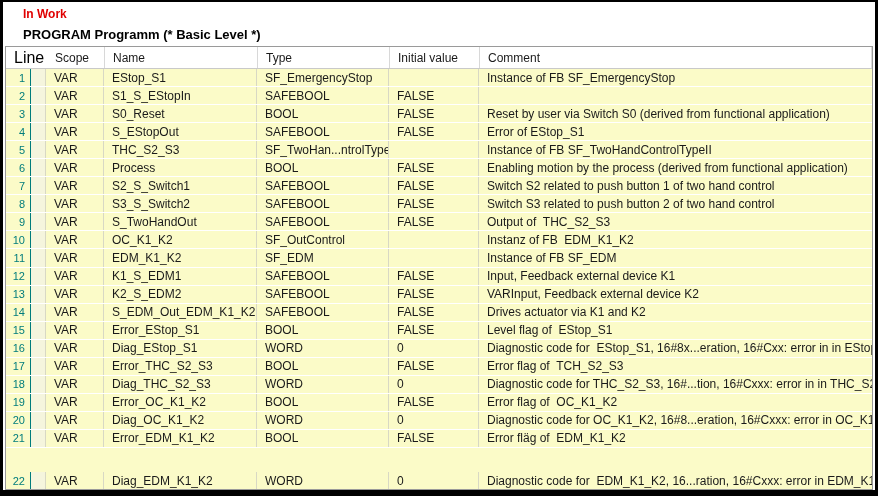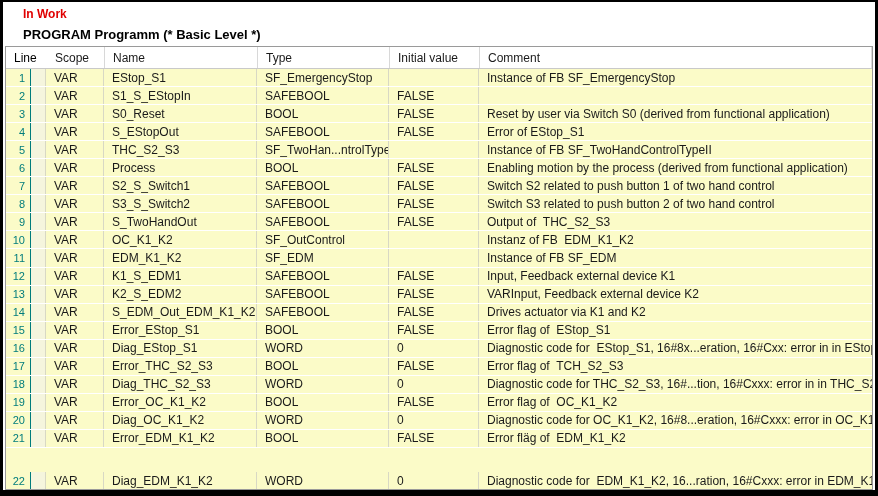--- a/index.html
+++ b/index.html
@@ -10,21 +10,21 @@
   .status{color:#e00000;font-weight:bold;font-size:12px;line-height:15px;}
   .ptitle{color:#000;font-weight:bold;font-size:13px;line-height:15px;margin-top:5px;}
   .grid{margin:0 2px;height:444px;box-sizing:border-box;border:1px solid #9a9a9a;display:flex;flex-direction:column;background:#fbfbc8;}
   .ghead{display:flex;height:21px;flex:0 0 21px;background:#ffffff;border-bottom:1px solid #c9c9c9;align-items:center;font-size:12px;color:#000;}
   .ghead .cell{border-right:1px solid #d8d8d8;height:100%;display:flex;align-items:center;}
   .gbody{flex:1;display:flex;flex-direction:column;}
   .row{flex:1;display:flex;border-bottom:1px solid #ffffff;align-items:stretch;min-height:0;}
   .row:last-child{border-bottom:none;margin-top:24px;}
   .cell{box-sizing:border-box;padding-left:8px;display:flex;align-items:center;font-size:12px;color:#1a1a1a;white-space:pre;overflow:hidden;}
   .c-line{flex:0 0 25px;width:25px;justify-content:flex-end;padding:0 5px 0 0;color:#007c7c;font-size:11px;border-right:1px solid #007c7c !important;}
-  .ghead .c-line{color:#000;font-size:12px;justify-content:flex-start;padding-left:8px;border-right:1px solid #ffffff !important;}
+  .ghead .c-line{color:#000;font-size:16px;justify-content:flex-start;padding-left:8px;border-right:1px solid #ffffff !important;}
   .c-gap{flex:0 0 15px;width:15px;padding:0;border-right:1px solid #d8d8c4;background:#f5f5dd;}
   .c-scope{flex:0 0 58px;width:58px;border-right:1px solid #d8d8c4;}
   .c-name{flex:0 0 153px;width:153px;border-right:1px solid #d8d8c4;}
   .c-type{flex:0 0 132px;width:132px;border-right:1px solid #d8d8c4;}
   .c-init{flex:0 0 90px;width:90px;border-right:1px solid #d8d8c4;}
   .c-comment{flex:1;border-right:none;}
   .ghead .c-scope,.ghead .c-name,.ghead .c-type,.ghead .c-init{border-right:1px solid #d8d8d8;}
   .ghead .c-headline{flex:0 0 41px;width:41px;}
 </style>
 </head>
@@ -171,21 +171,21 @@
             <div class="cell c-init">FALSE</div>
             <div class="cell c-comment">Drives actuator via K1 and K2</div>
           </div>
           <div class="row">
             <div class="cell c-line">15</div>
             <div class="cell c-gap"></div>
             <div class="cell c-scope">VAR</div>
             <div class="cell c-name">Error_EStop_S1</div>
             <div class="cell c-type">BOOL</div>
             <div class="cell c-init">FALSE</div>
-            <div class="cell c-comment">Error flag of  EStop_S1</div>
+            <div class="cell c-comment">Level flag of  EStop_S1</div>
           </div>
           <div class="row">
             <div class="cell c-line">16</div>
             <div class="cell c-gap"></div>
             <div class="cell c-scope">VAR</div>
             <div class="cell c-name">Diag_EStop_S1</div>
             <div class="cell c-type">WORD</div>
             <div class="cell c-init">0</div>
             <div class="cell c-comment">Diagnostic code for  EStop_S1, 16#8x...eration, 16#Cxx: error in in EStop_S1</div>
           </div>

